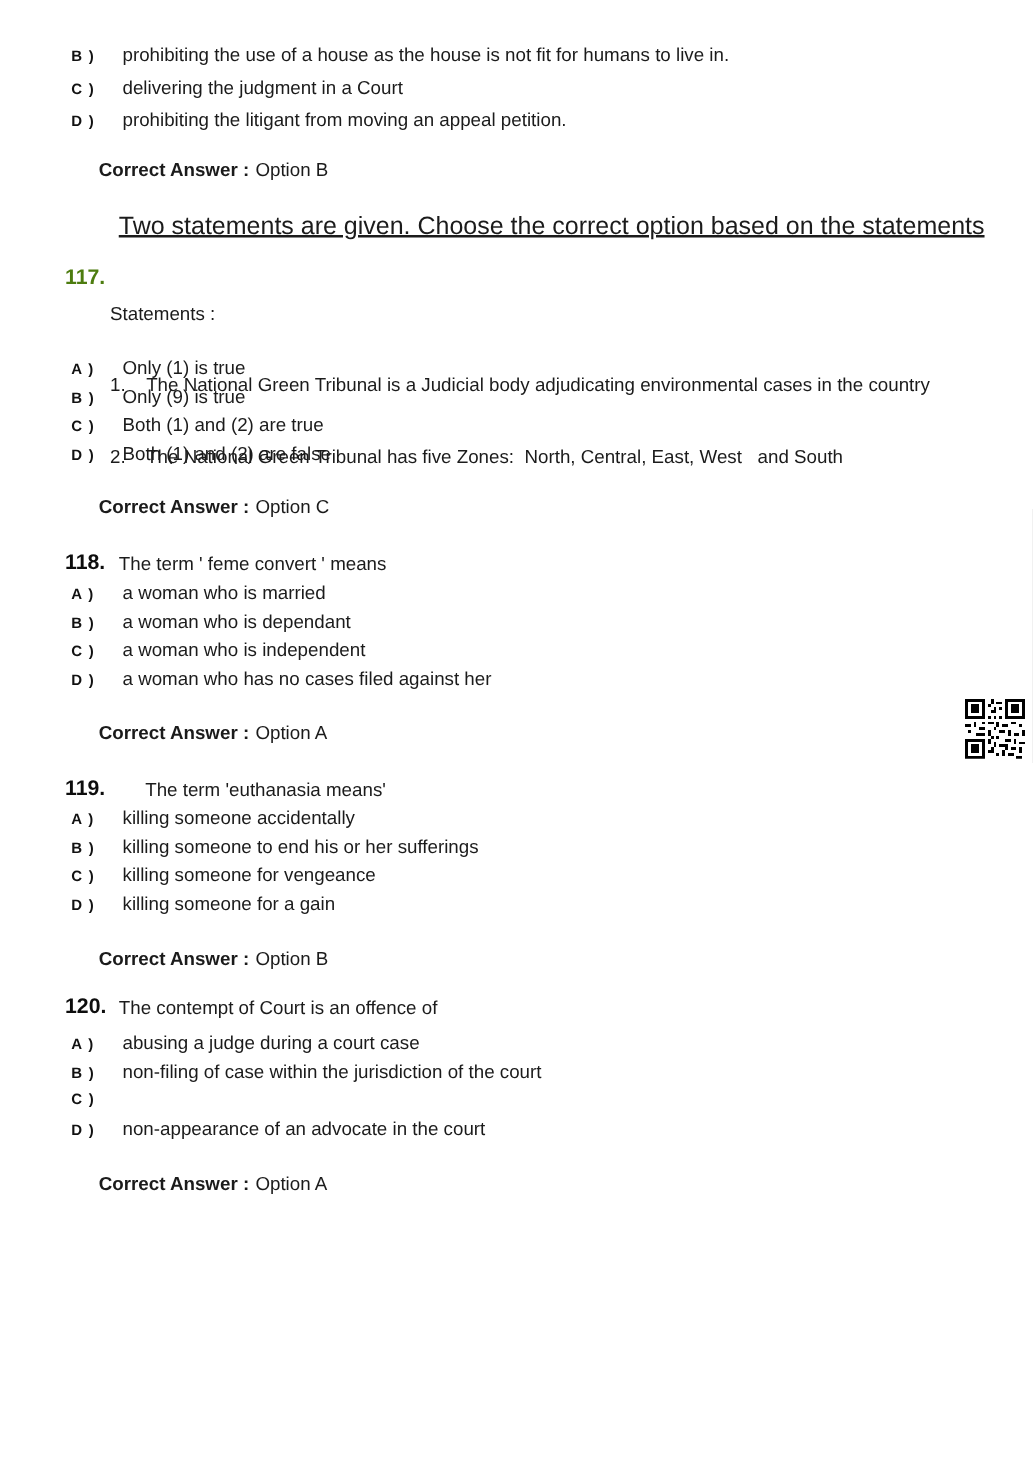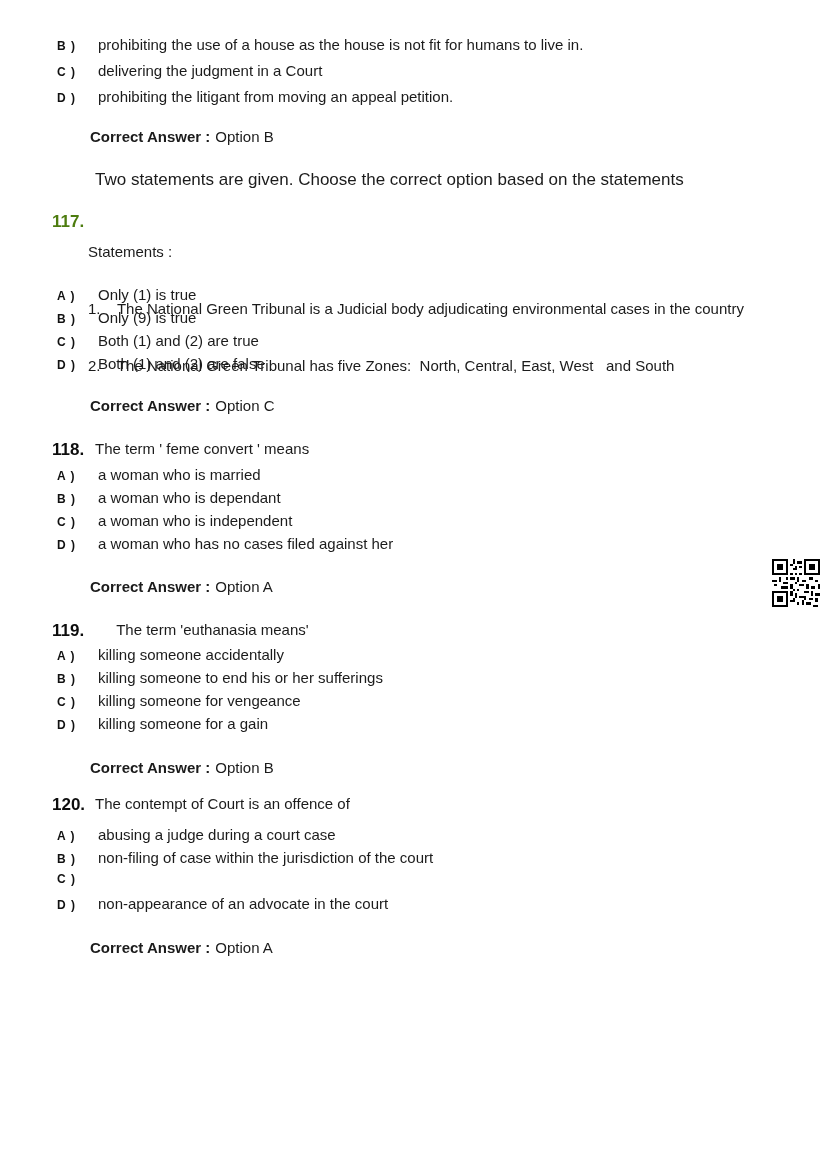--- a/index.html
+++ b/index.html
@@ -15,30 +15,30 @@
   
   .opt-block{left:52px;width:720px;}
   .opt-row{display:flex;align-items:baseline;height:23px;}
   .opt-row.tall{height:26px;}
   .opt-letter{
     flex:0 0 46px;box-sizing:border-box;padding-left:5px;
     font-weight:bold;font-size:12px;letter-spacing:1px;color:#111;
   }
   .opt-text{font-size:15px;white-space:pre-wrap;}
   
-  .q-row{display:flex;align-items:flex-start;left:52px;width:740px;}
+  .q-row{display:flex;align-items:flex-end;left:52px;width:740px;}
   .q-number{flex:0 0 43px;font-weight:bold;font-size:17px;color:#0d0d0d;}
   .q-stem{font-size:15px;white-space:pre-wrap;}
   
   .stem-block{left:88px;width:676px;font-size:15px;line-height:19px;white-space:pre-wrap;}
   .q117-number{left:52px;font-weight:bold;font-size:17px;color:#4d7c0f;}
   
-  .answer-row{left:79px;display:flex;align-items:baseline;font-size:15px;margin-left:11px;}
+  .answer-row{left:79px;display:flex;align-items:baseline;font-size:15px;}
   .answer-label{font-weight:bold;margin-right:5px;}
-  .intro{left:95px;font-size:17px;white-space:pre-wrap;}
+  .intro{left:95px;font-size:20px;white-space:pre-wrap;text-decoration:underline;}
   .qr{left:772px;top:559px;width:48px;height:48px;}
 </style>
 </head>
 <body>
 
 <div class="page">
 
   <div class="abs opt-block" style="top:36px;">
     <div class="opt-row tall">
       <span class="opt-letter">B )</span>

